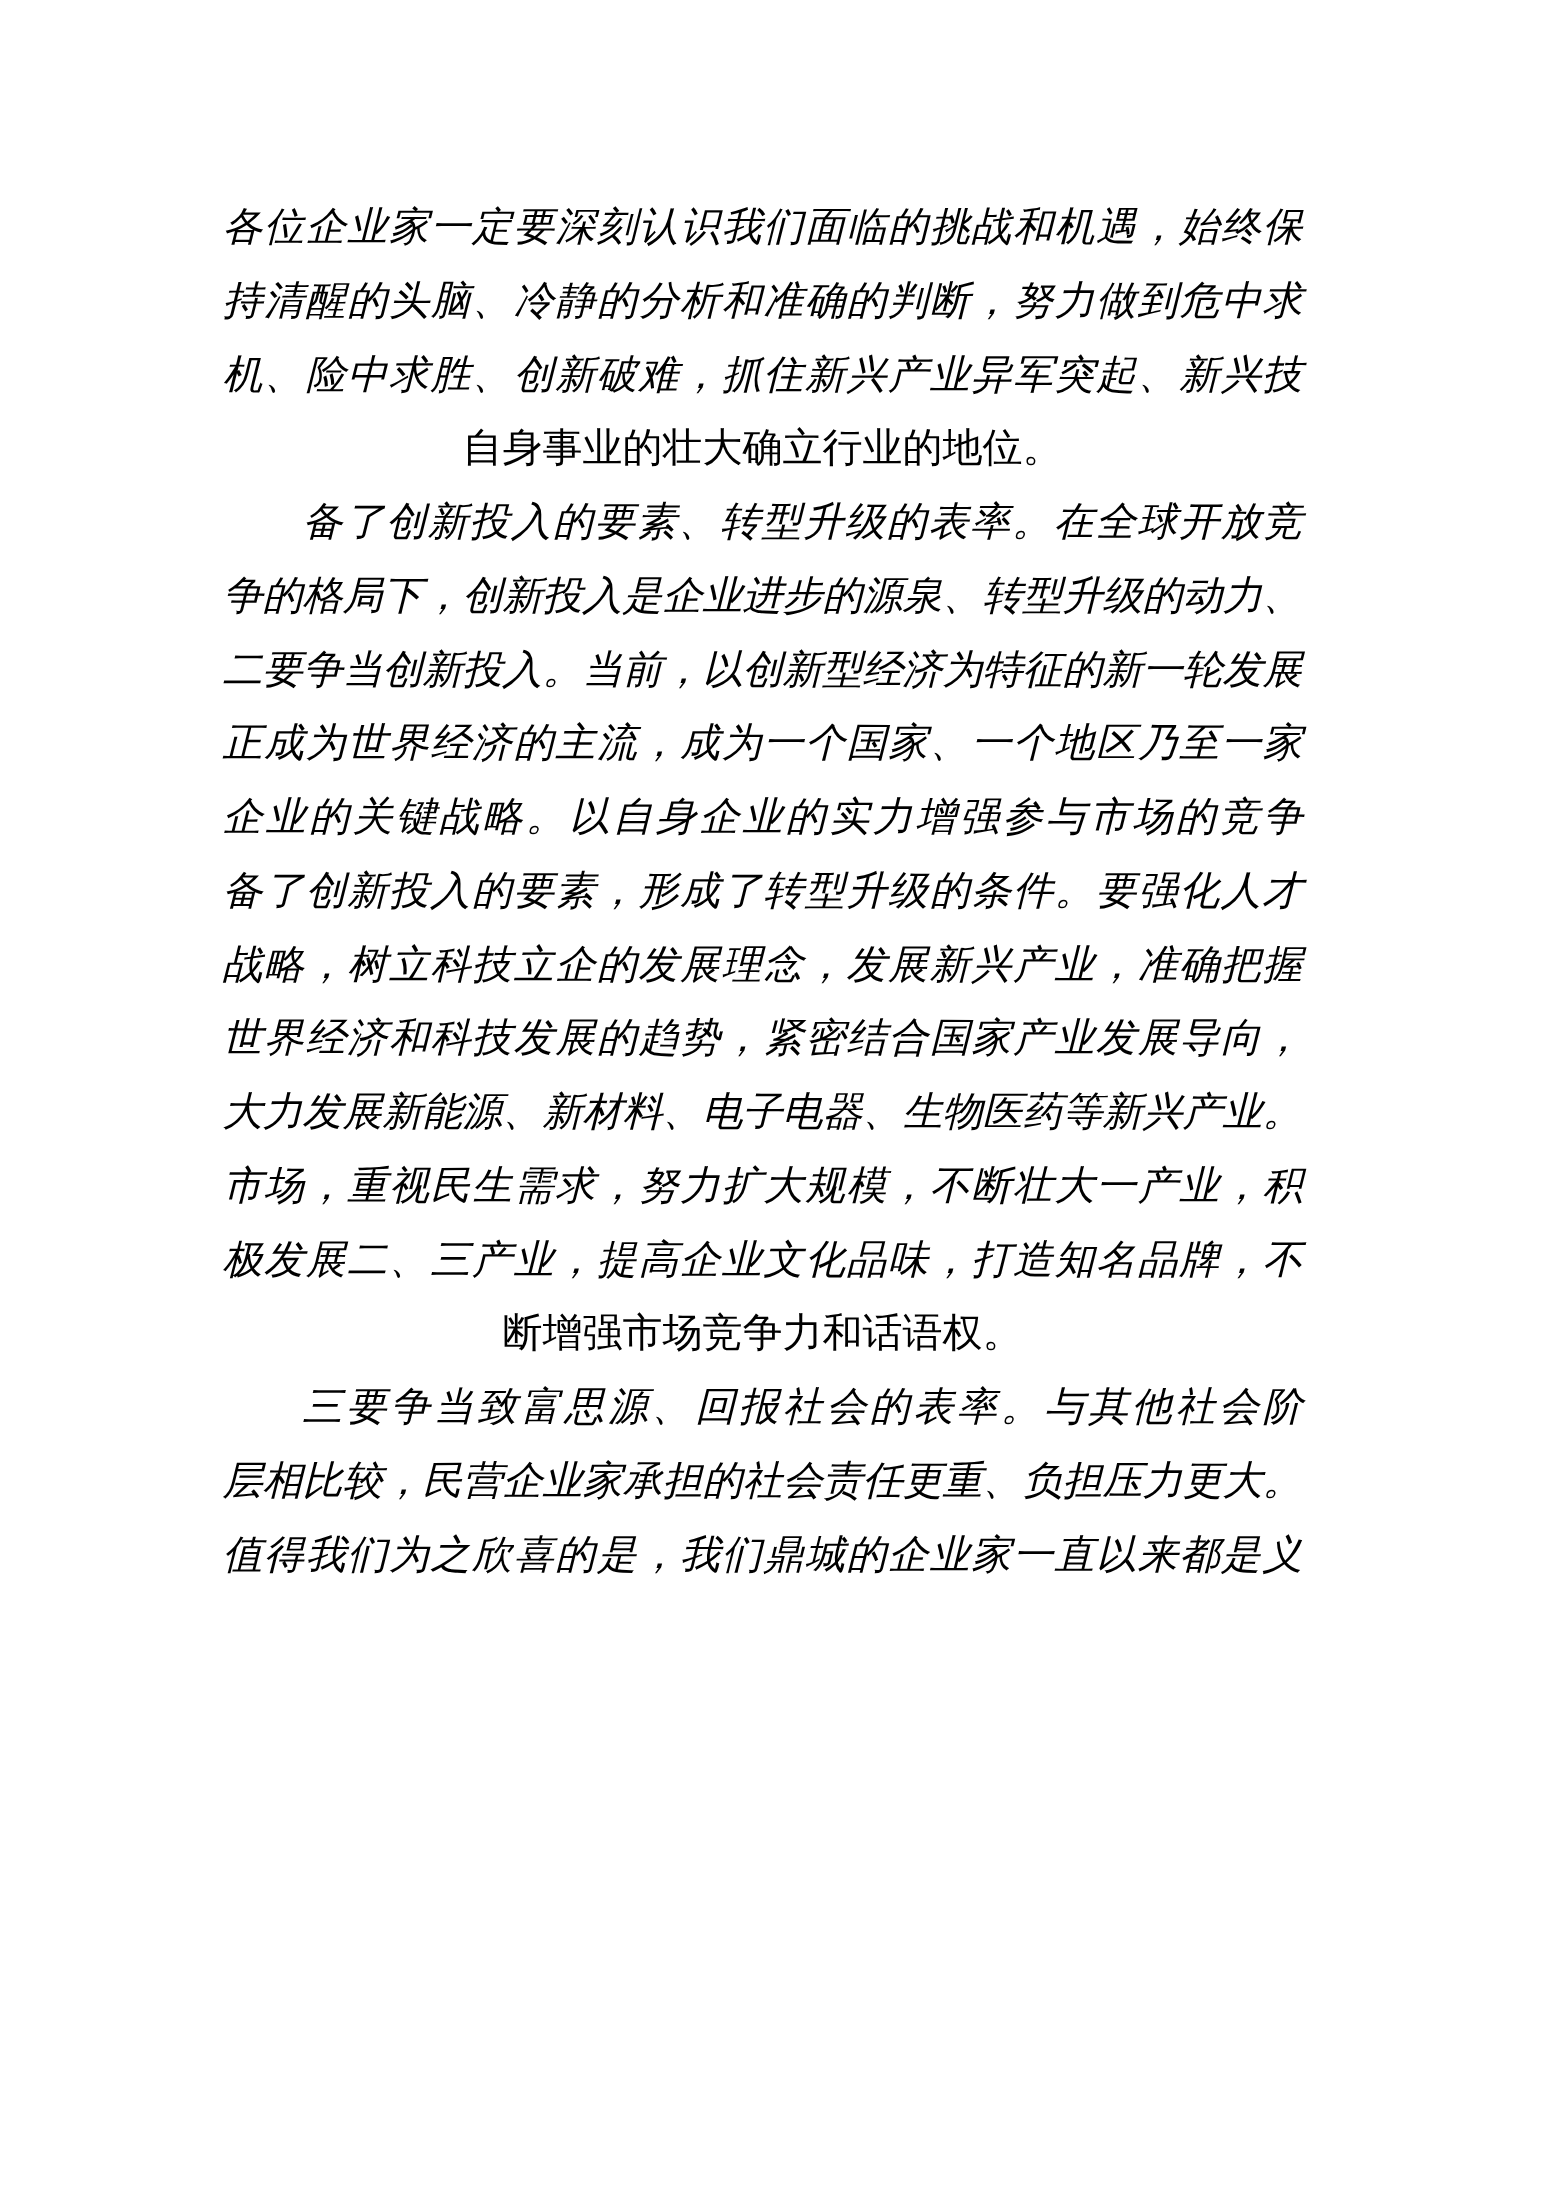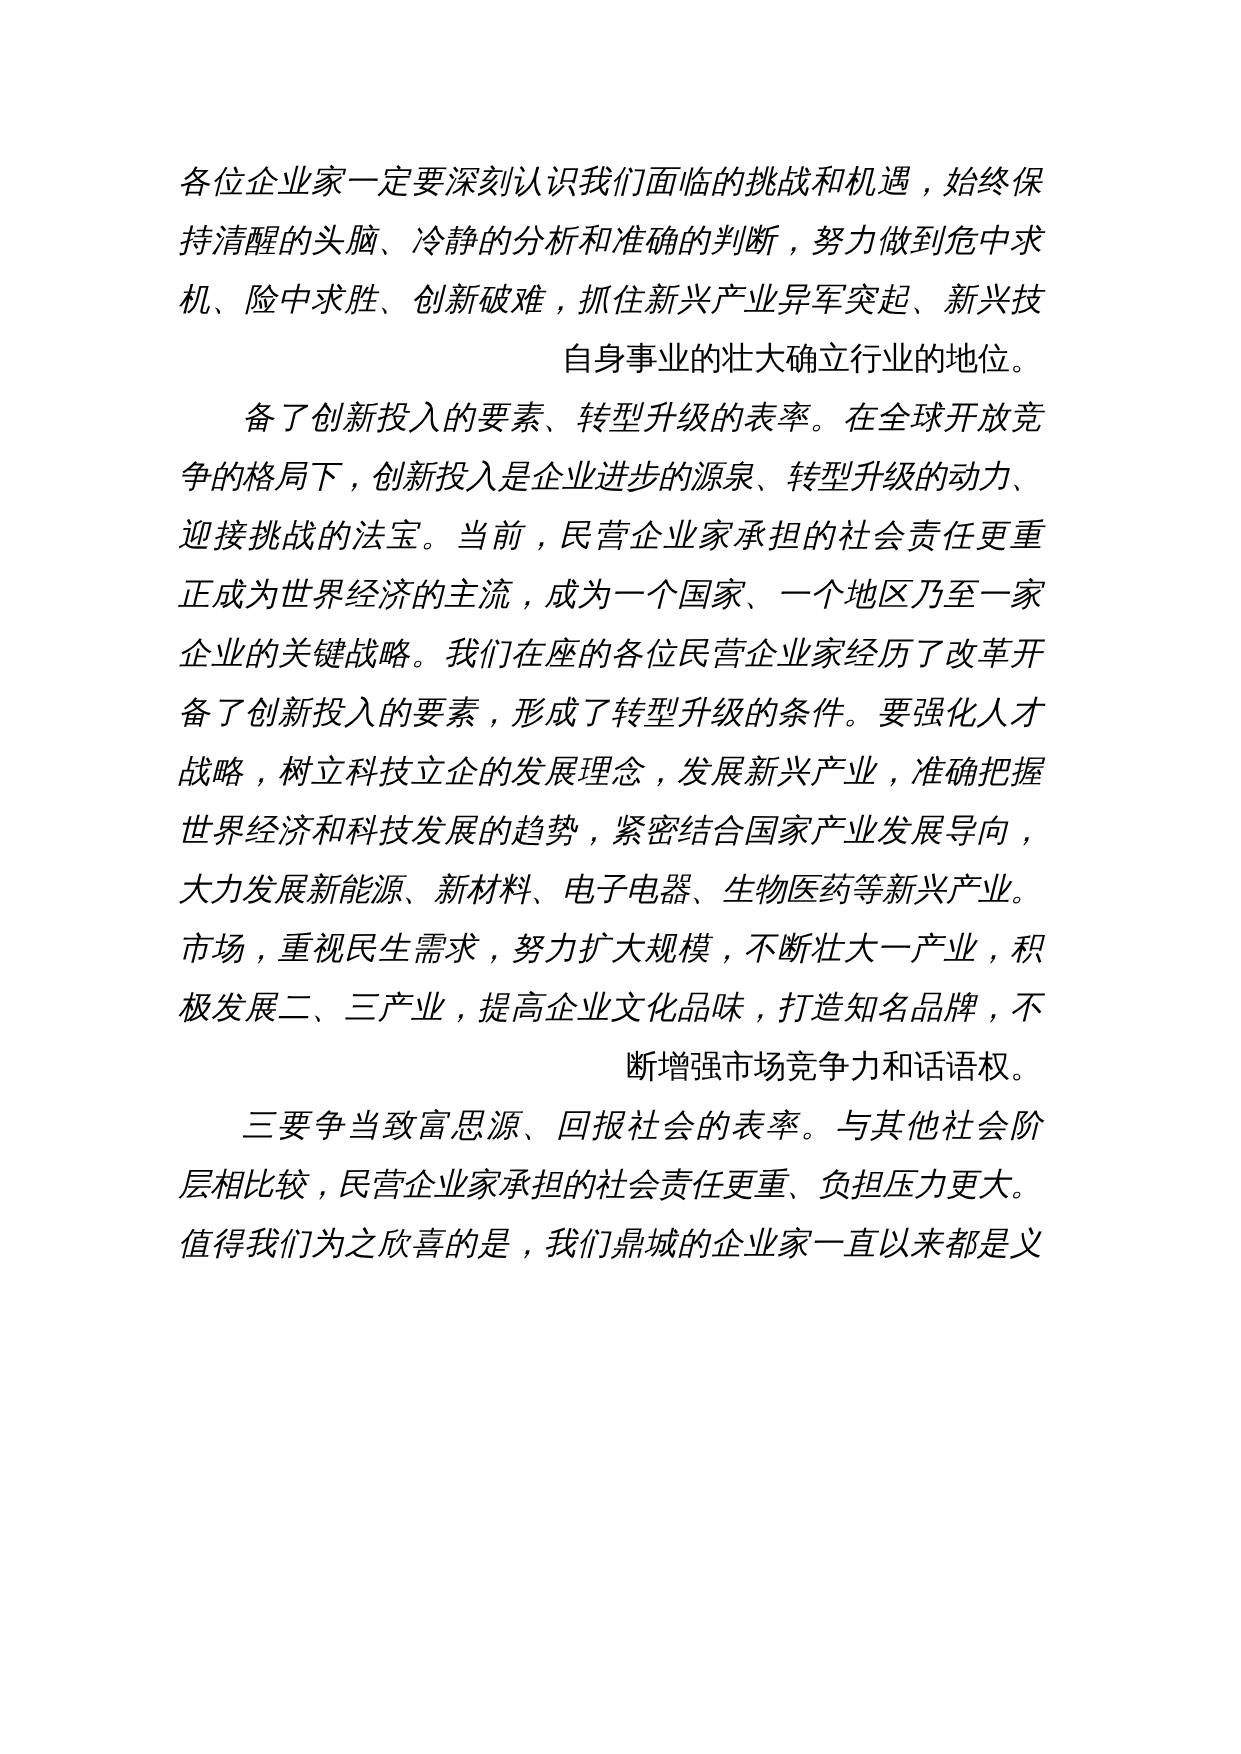--- a/index.html
+++ b/index.html
@@ -20,21 +20,21 @@
     left: 178px;
     top: 152px;
     width: 864px;
     color: #000000;
   }
   .line {
     font-size: 32px;
     line-height: 59px;
     height: 59px;
     white-space: nowrap;
-    text-align: right;
+    text-align: center;
     color: #000000;
   }
   .line.full {
     white-space: normal;
     text-align: justify;
     text-align-last: justify;
     text-justify: inter-character;
     font-style: italic;
   }
   .line.indent {
@@ -45,23 +45,23 @@
 <body>
 
 <div class="page">
   <div class="doc-body">
       <div class="line full">各位企业家一定要深刻认识我们面临的挑战和机遇，始终保</div>
       <div class="line full">持清醒的头脑、冷静的分析和准确的判断，努力做到危中求</div>
       <div class="line full">机、险中求胜、创新破难，抓住新兴产业异军突起、新兴技</div>
       <div class="line">自身事业的壮大确立行业的地位。</div>
       <div class="line full indent">备了创新投入的要素、转型升级的表率。在全球开放竞</div>
       <div class="line full">争的格局下，创新投入是企业进步的源泉、转型升级的动力、</div>
-      <div class="line full">迎接挑战的法宝。当前，民营企业家承担的社会责任更重</div>
+      <div class="line full">二要争当创新投入。当前，以创新型经济为特征的新一轮发展</div>
       <div class="line full">正成为世界经济的主流，成为一个国家、一个地区乃至一家</div>
-      <div class="line full">企业的关键战略。我们在座的各位民营企业家经历了改革开</div>
+      <div class="line full">企业的关键战略。以自身企业的实力增强参与市场的竞争</div>
       <div class="line full">备了创新投入的要素，形成了转型升级的条件。要强化人才</div>
       <div class="line full">战略，树立科技立企的发展理念，发展新兴产业，准确把握</div>
       <div class="line full">世界经济和科技发展的趋势，紧密结合国家产业发展导向，</div>
       <div class="line full">大力发展新能源、新材料、电子电器、生物医药等新兴产业。</div>
       <div class="line full">市场，重视民生需求，努力扩大规模，不断壮大一产业，积</div>
       <div class="line full">极发展二、三产业，提高企业文化品味，打造知名品牌，不</div>
       <div class="line">断增强市场竞争力和话语权。</div>
       <div class="line full indent">三要争当致富思源、回报社会的表率。与其他社会阶</div>
       <div class="line full">层相比较，民营企业家承担的社会责任更重、负担压力更大。</div>
       <div class="line full">值得我们为之欣喜的是，我们鼎城的企业家一直以来都是义</div>

